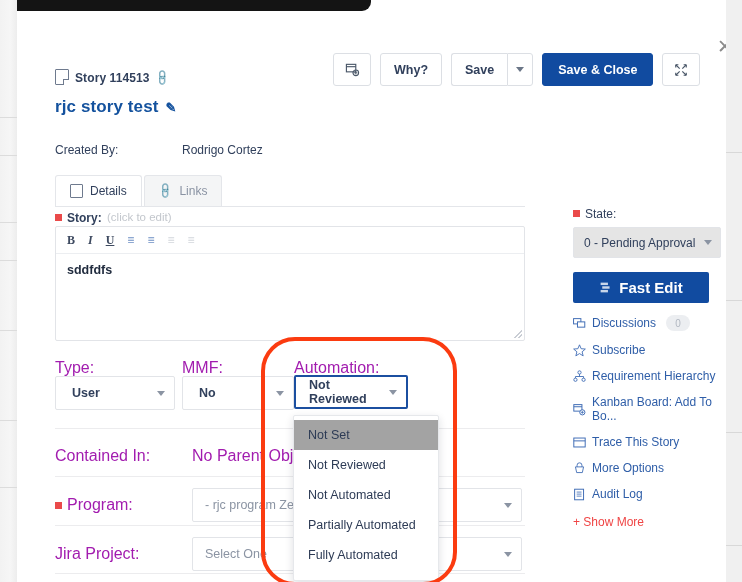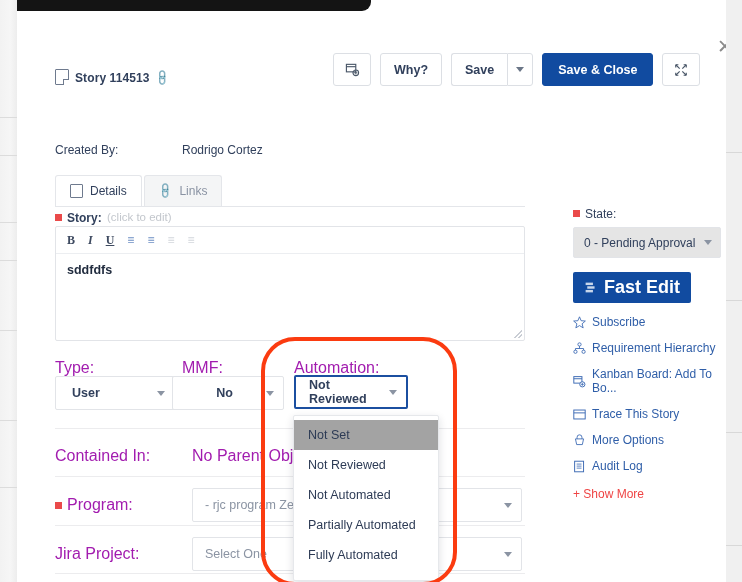--- a/index.html
+++ b/index.html
@@ -143,23 +143,23 @@
 
   
   #rail{position:absolute;left:556px;top:196px;width:150px;}
   #state-label{font-size:12px;color:#31405c;font-weight:normal;}
   #state-select{
     margin-top:6px;box-sizing:border-box;width:148px;height:31px;border:1px solid #e2e4e8;
     border-radius:2px;background:#e5e5e5;display:flex;align-items:center;padding:0 8px 0 10px;
     font-size:12px;color:#31405c;cursor:pointer;
   }
   #fast-edit{
-    margin-top:14px;width:118px;height:31px;background:#114ba0;border-radius:2px;
+    margin-top:14px;width:136px;height:31px;background:#114ba0;border-radius:2px;
     display:flex;align-items:center;justify-content:center;gap:7px;
-    color:#fff;font-size:18px;font-weight:bold;cursor:pointer;
+    color:#fff;font-size:15px;font-weight:bold;cursor:pointer;
   }
   .rail-link{
     display:flex;align-items:center;gap:6px;margin-top:12px;
     color:#2f5ea8;font-size:12px;cursor:pointer;
   }
   .rail-ico{width:13px;height:13px;flex:0 0 13px;color:#3f6cb5;}
   .badge{
     display:inline-flex;align-items:center;justify-content:center;
     min-width:16px;height:16px;border-radius:9px;background:#eceef1;color:#b2b8c2;
     font-size:10px;padding:0 4px;margin-left:4px;
@@ -226,20 +226,24 @@
       </svg>
     </div>
   </div>
 
   <div class="story-meta">
     <span class="doc-icon"></span>
     <span class="lbl">Story 114513</span>
     <span class="link-icon">🔗</span>
   </div>
 
+  <div id="page-title">
+    <span>rjc story test</span>
+    <span class="pencil">✎</span>
+  </div>
 
   <div id="created-by">Created By:</div>
   <div id="created-by-value">Rodrigo Cortez</div>
 
   <div id="tabs-underline"></div>
   <div id="tabs">
     <div class="tab active">
       <span class="tab-ico"></span>
       <span>Details</span>
     </div>
@@ -268,21 +272,21 @@
     <div id="resize-grip"></div>
   </div>
 
   <div class="fld-label" style="left:38px;top:348px;">Type:</div>
   <div class="sel" style="left:38px;top:365px;width:120px;">
     <span class="val">User</span>
     <span class="tri"></span>
   </div>
 
   <div class="fld-label" style="left:165px;top:348px;">MMF:</div>
-  <div class="sel" style="left:155px;top:365px;width:112px;text-align:center;">
+  <div class="sel" style="left:165px;top:365px;width:112px;">
     <span class="val">No</span>
     <span class="tri"></span>
   </div>
 
   <div class="fld-label" style="left:277px;top:348px;">Automation:</div>
   <div class="sel focus" style="left:277px;top:364px;width:114px;padding-left:13px;">
     <span class="val">Not Reviewed</span>
     <span class="tri"></span>
   </div>
 
@@ -330,20 +334,28 @@
 
     <div id="fast-edit">
       <svg width="13" height="13" viewBox="0 0 16 16">
         <rect x="2" y="2" width="9" height="3" fill="#c8d6ea"></rect>
         <rect x="4" y="6.5" width="9" height="3" fill="#c8d6ea"></rect>
         <rect x="2" y="11" width="9" height="3" fill="#c8d6ea"></rect>
       </svg>
       <span>Fast Edit</span>
     </div>
 
+    <div class="rail-link">
+      <svg class="rail-ico" viewBox="0 0 16 16">
+        <rect x="0.7" y="2" width="9" height="6.5" fill="none" stroke="#3f6cb5" stroke-width="1.2"></rect>
+        <rect x="5.5" y="6" width="9" height="6.5" fill="#fff" stroke="#3f6cb5" stroke-width="1.2"></rect>
+      </svg>
+      <span>Discussions</span>
+      <span class="badge">0</span>
+    </div>
 
     <div class="rail-link">
       <svg class="rail-ico" viewBox="0 0 16 16">
         <polygon points="8,1 10,5.8 15.2,6.2 11.2,9.6 12.5,14.6 8,11.8 3.5,14.6 4.8,9.6 0.8,6.2 6,5.8" fill="none" stroke="#3f6cb5" stroke-width="1.1"></polygon>
       </svg>
       <span>Subscribe</span>
     </div>
 
     <div class="rail-link">
       <svg class="rail-ico" viewBox="0 0 16 16">

